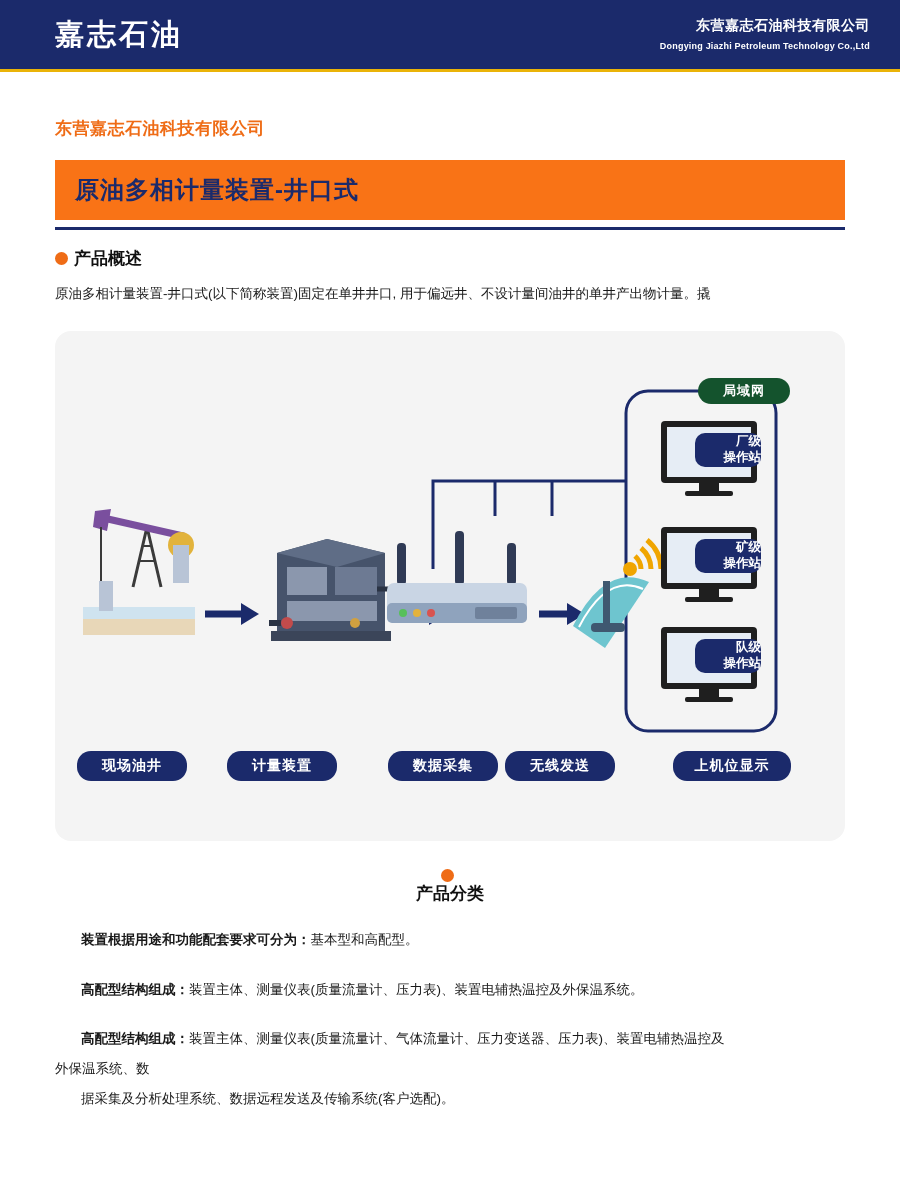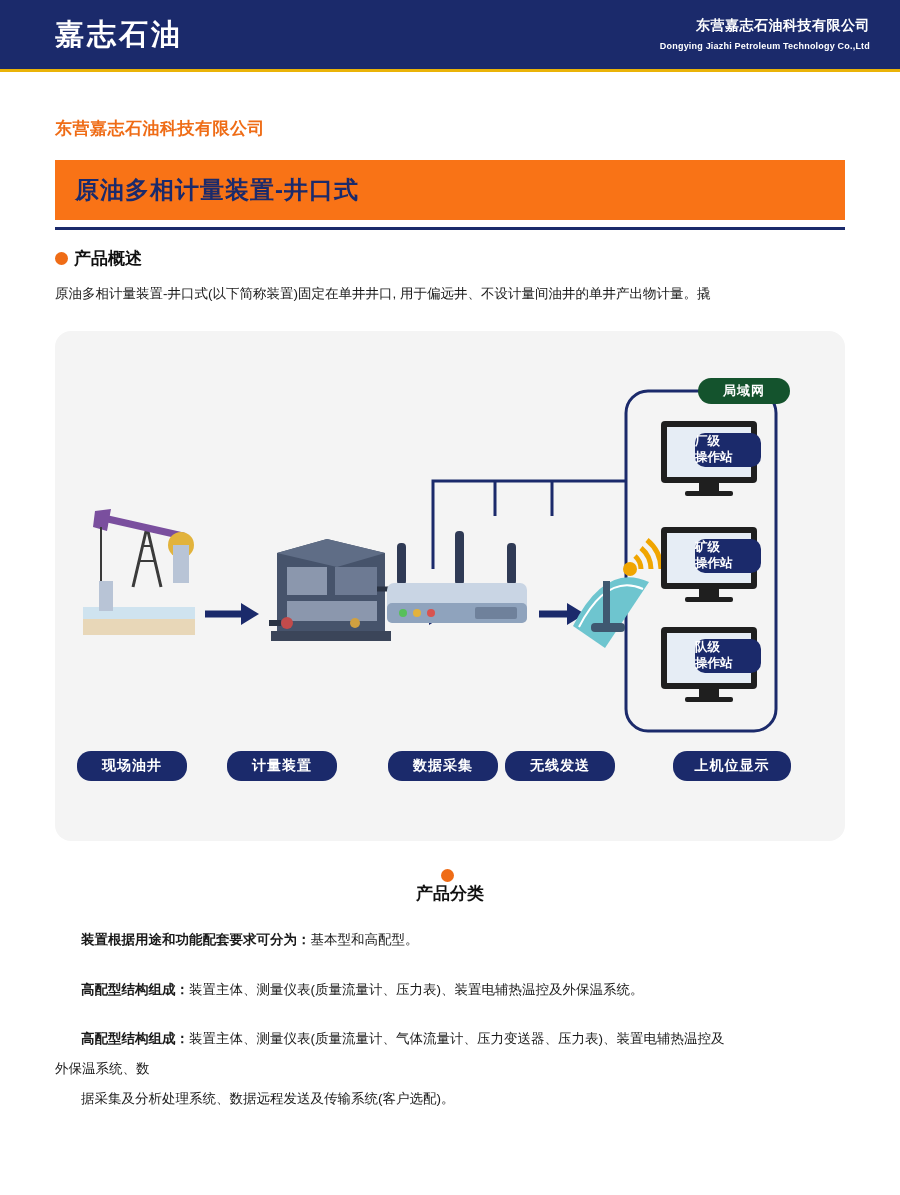--- a/index.html
+++ b/index.html
@@ -155,21 +155,21 @@
     position: absolute;
     background: #1b2a6b;
     color: #ffffff;
     border-radius: 10px;
     font-size: 12.5px;
     font-weight: bold;
     width: 66px;
     height: 34px;
     display: flex;
     flex-direction: column;
-    align-items: flex-start;
+    align-items: flex-end;
     justify-content: center;
     line-height: 1.25;
     z-index: 5;
   }
   .diagram svg {
     position: absolute;
     left: 0;
     top: 0;
   }
 

